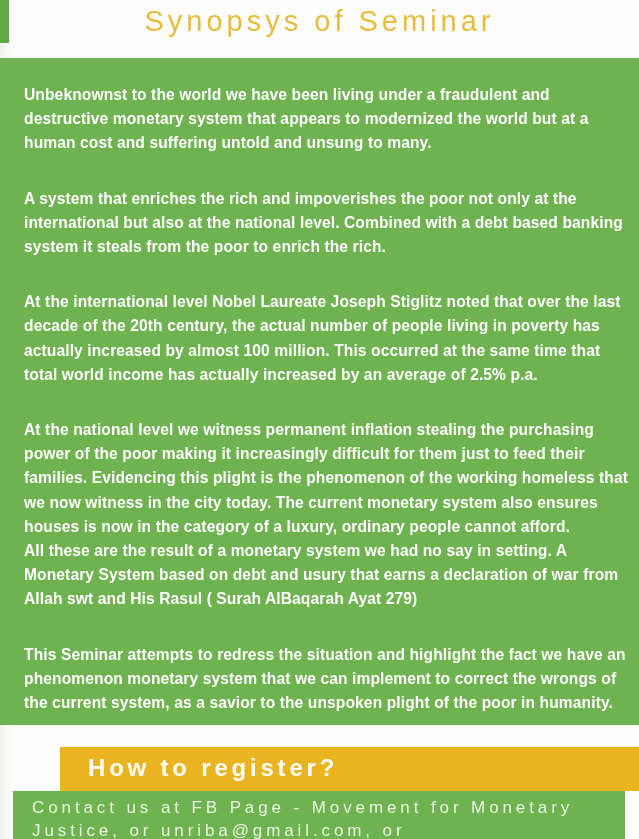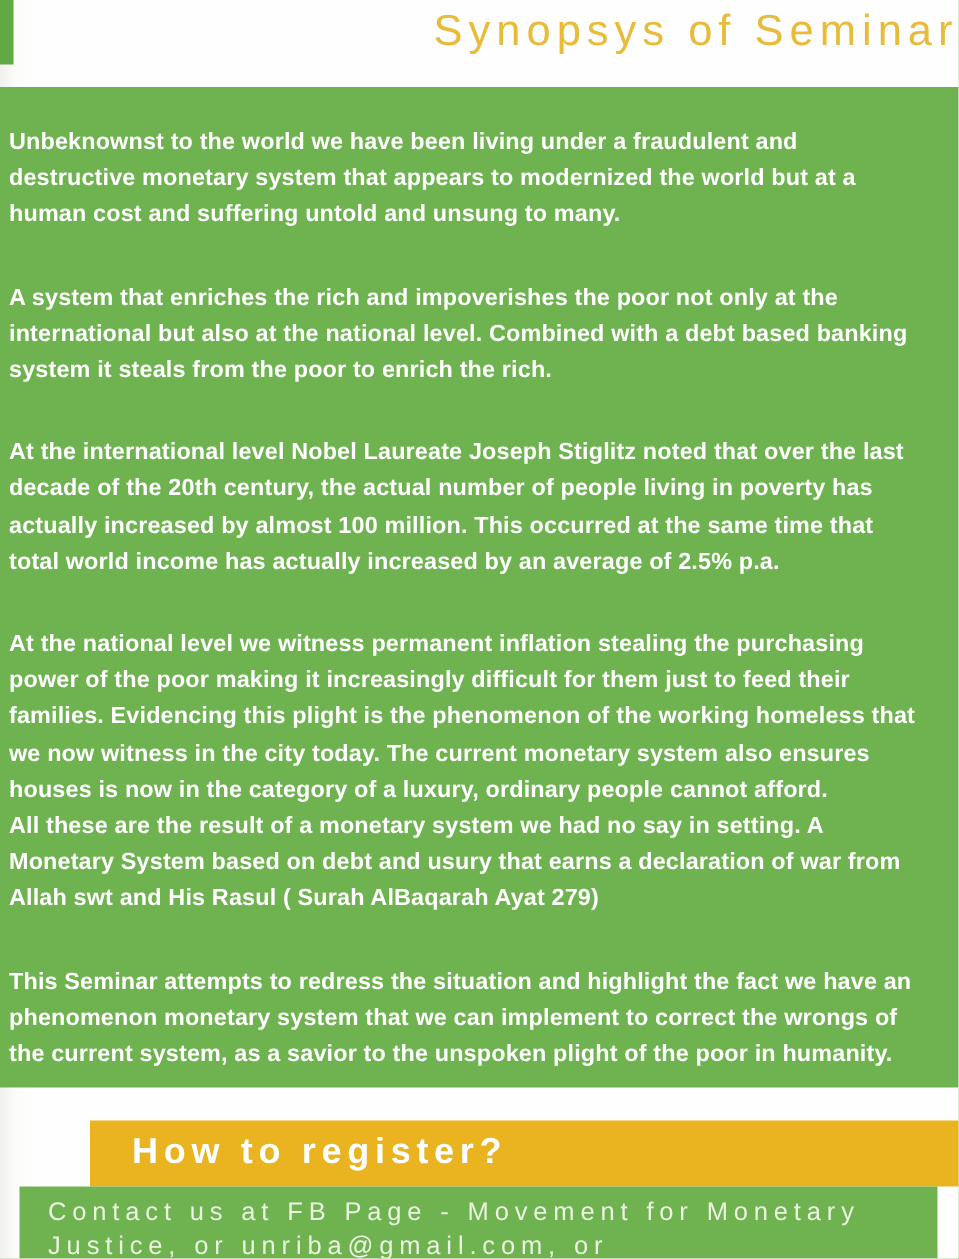--- a/index.html
+++ b/index.html
@@ -15,34 +15,34 @@
     position: absolute;
     left: 0; top: 0;
     width: 9px; height: 43px;
     background: #61a944;
   }
   .page-title {
     position: absolute;
     top: 5px; left: 0;
     width: 100%;
     margin: 0;
-    text-align: right;
+    text-align: center;
     font-size: 29px;
     font-weight: 400;
     letter-spacing: 4px;
     color: #e8bc3a;
     white-space: nowrap;
   }
   .synopsis {
     position: absolute;
     top: 58px; left: 0;
     width: 639px; height: 667px;
     box-sizing: border-box;
     background: #6fb351;
-    padding: 25px 6px 0 6px;
+    padding: 25px 6px 0 24px;
   }
   .synopsis p {
     margin: 0 0 31px 0;
     color: #ffffff;
     font-size: 15.6px;
     font-weight: 700;
     line-height: 24.2px;
     letter-spacing: 0.1px;
     white-space: pre-line;
   }

